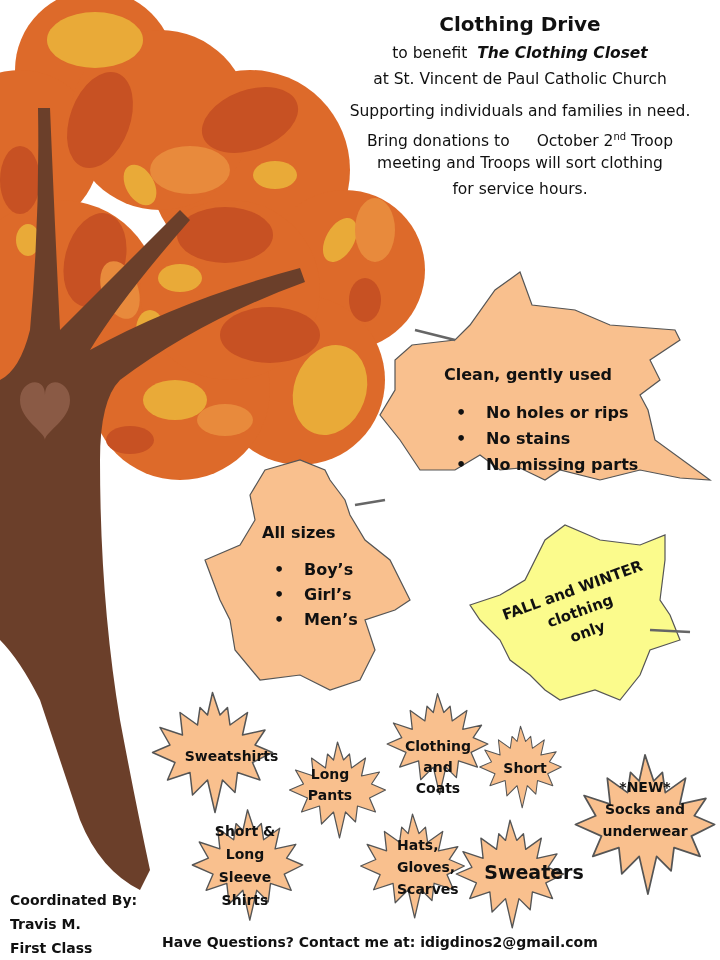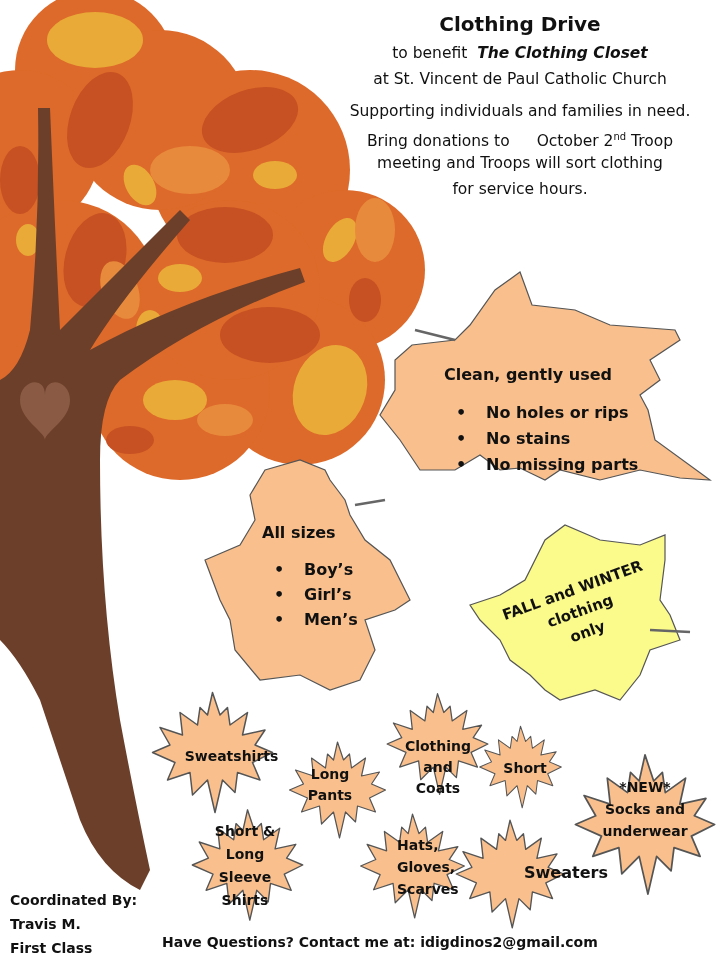--- a/index.html
+++ b/index.html
@@ -144,21 +144,21 @@
   <div>Short &amp;</div>
   <div>Long</div>
   <div>Sleeve</div>
   <div>Shirts</div>
 </div>
 <div class="leaf-text" style="left:385px; top:834px; width:80px; font-size:14px; line-height:22px; text-align:left; padding-left:12px;">
   <div>Hats,</div>
   <div>Gloves,</div>
   <div>Scarves</div>
 </div>
-<div class="leaf-text" style="left:516px; top:862px; width:100px; font-size:16px;">
+<div class="leaf-text" style="left:484px; top:862px; width:100px; font-size:19px;">
   <div>Sweaters</div>
 </div>
 
 <div class="abs footer" style="left:10px; top:888px; line-height:24px;">
   <div>Coordinated By:</div>
   <div>Travis M.</div>
   <div>First Class</div>
 </div>
 <div class="abs footer" style="left:162px; top:934px;">Have Questions? Contact me at: idigdinos2@gmail.com</div>
 

